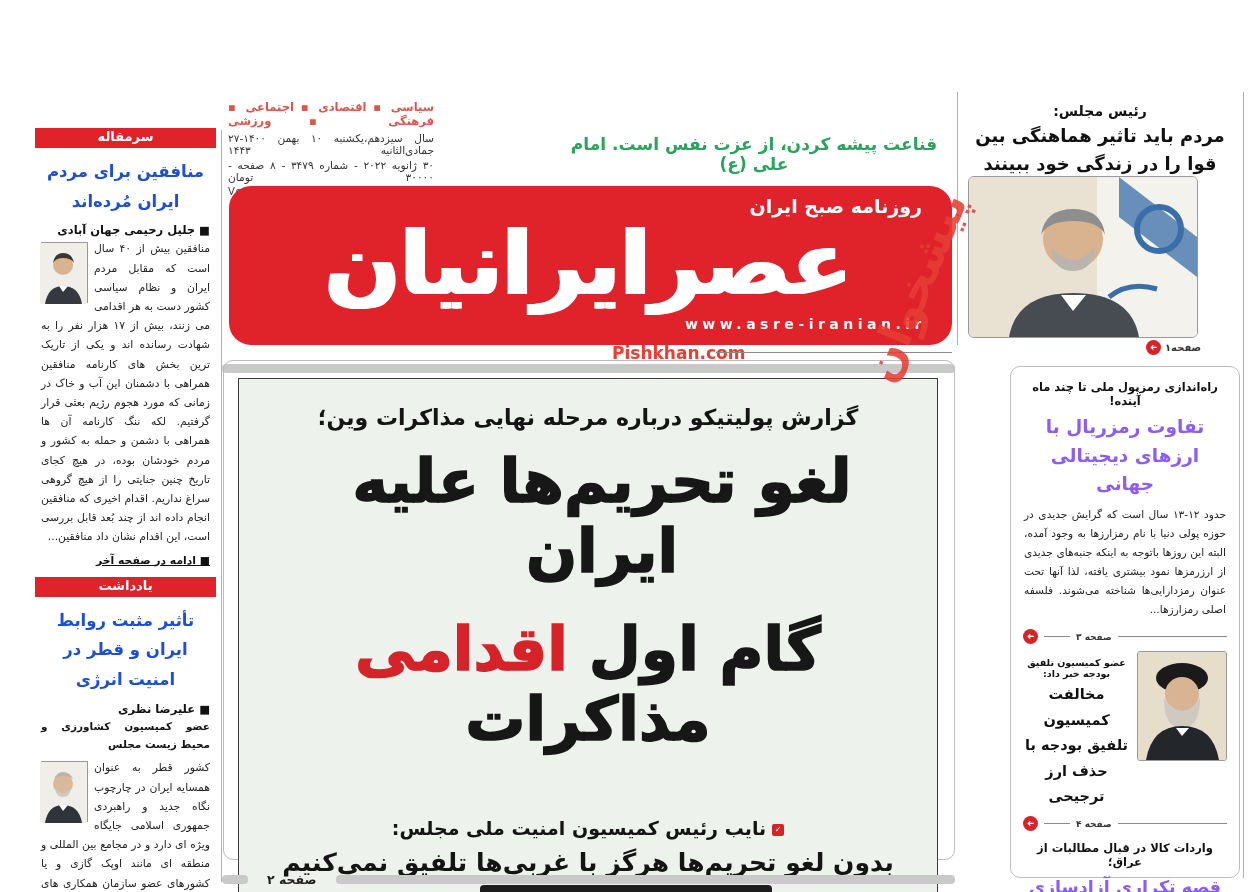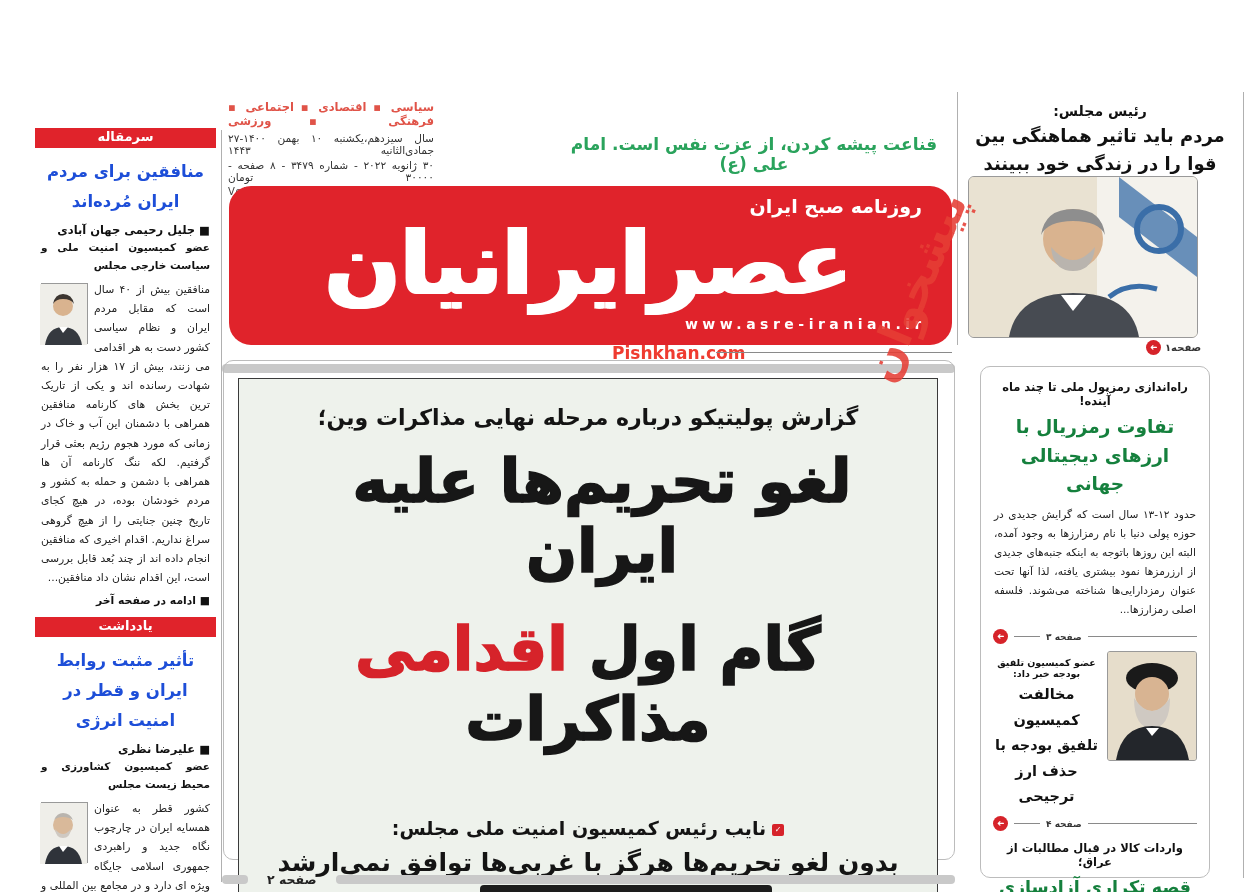--- a/index.html
+++ b/index.html
@@ -9,21 +9,21 @@
   .abs { position:absolute; }
 
   
   .sidebar { left:35px; top:128px; width:181px; direction:rtl; }
   .sec-header { background:#e0232b; color:#fff; font-weight:bold; font-size:13px; text-align:center; padding:1px 0 4px; }
   .sb-title { font-size:16.5px; font-weight:bold; text-align:center; line-height:1.8; margin:9px 4px 7px; color:#1d4ed8; }
   .sb-author { font-size:11.5px; font-weight:bold; text-align:right; margin:0 6px 2px; color:#111; }
   .sb-role { font-size:10.5px; font-weight:bold; text-align:justify; margin:0 6px 5px; line-height:1.7; color:#111; }
   .sb-body { font-size:10.8px; text-align:justify; line-height:1.78; color:#222; margin:0 6px; }
   .sb-photo { float:left; width:47px; height:61px; border:1px solid #999; margin:3px 6px 2px 0; background:#efeee9; }
-  .sb-more { font-size:10.8px; font-weight:bold; text-align:right; margin:7px 6px 10px; color:#111; }
+  .sb-more { font-size:10.8px; font-weight:bold; text-align:right; margin:7px 6px 10px; color:#111;text-decoration:underline; }
 
   .vline { width:1px; background:#b0b0b0; }
   .hline { height:1px; background:#8a8a8a; }
 
   
   .info { left:228px; top:100px; width:206px; direction:rtl; }
   .info .cats { color:#e05348; font-size:11.5px; font-weight:bold; text-align:justify; text-align-last:justify; margin-bottom:4px; }
   .info .dline { color:#333; font-size:10.6px; text-align:justify; text-align-last:justify; margin-bottom:3px; }
   .info .vol { direction:ltr; color:#444; font-size:10px; letter-spacing:1.55px; white-space:nowrap; }
 
@@ -64,43 +64,42 @@
   .marker .mlbl { font-size:9px; font-weight:bold; color:#333; white-space:nowrap;text-align:right; }
 
   
   .tr-kicker { left:965px; top:103px; width:270px; text-align:center; font-size:14px; font-weight:bold; direction:rtl; color:#111; }
   .tr-title { left:960px; top:122px; width:280px; text-align:center; font-size:18px; font-weight:bold; line-height:1.55; direction:rtl; color:#111; }
   .tr-photo { left:968px; top:176px; width:230px; height:162px; border:1px solid #999; border-radius:6px; overflow:hidden; background:#ece5d6; }
   .tr-marker { left:1146px; top:340px; display:flex; direction:ltr; align-items:center; gap:4px; }
   .tr-marker .mlbl { font-size:10px; font-weight:bold; color:#333; }
 
   
-  .rightcard { left:980px; top:366px; width:230px; height:512px; padding:6px 12px 16px; direction:rtl; display:flex; flex-direction:column; }
+  .rightcard { left:1010px; top:366px; width:230px; height:512px; padding:6px 12px 16px; direction:rtl; display:flex; flex-direction:column; }
   .r-kicker { font-size:11.5px; font-weight:bold; text-align:center; margin-top:7px; color:#111; }
-  .r-title { font-size:18.5px; font-weight:bold; text-align:center; line-height:1.55; margin:5px 0 3px; color:#15803d; }
+  .r-title { font-size:18.5px; font-weight:bold; text-align:center; line-height:1.55; margin:5px 0 3px; color:#8b5cf6; }
   .r-body { font-size:10.6px; text-align:justify; line-height:1.8; color:#222; margin:3px 1px; }
   .r-marker { margin:7px 0 3px; }
   .r-row { display:flex; gap:7px; margin-top:4px; align-items:flex-start; }
   .r-photo { flex:0 0 auto; width:90px; height:110px; border:1px solid #999; border-radius:3px; overflow:hidden; background:#e6ddcb; }
   .r-col { flex:1; }
   .r-k2 { font-size:9.5px; font-weight:bold; text-align:center; margin:6px 0 3px; color:#111; }
   .r-t2 { font-size:14.5px; font-weight:bold; text-align:center; line-height:1.75; color:#111; }
 
   .blackbar { left:480px; top:885px; width:292px; height:7px; background:#1d1d1d; border-radius:4px 4px 0 0; }
 </style>
 </head>
 <body>
 
 <div class="page">
 
   <div class="abs sidebar">
     <div class="sec-header">سرمقاله</div>
     <div class="sb-title">منافقین برای مردم ایران مُرده‌اند</div>
     <div class="sb-author">■ جلیل رحیمی جهان آبادی</div>
-    <div class="sb-role">عضو کمیسیون امنیت ملی و سیاست خارجی مجلس</div>
     <div class="sb-body">
       <span class="sb-photo">
         <svg width="47" height="61" viewBox="0 0 47 61">
             <rect width="47" height="61" fill="#efeee9"></rect>
             <circle cx="23" cy="22" r="10" fill="#d9b38f"></circle>
             <path d="M13 20 q2 -10 10 -10 q9 0 11 10 q-3 -5 -11 -5 q-7 0 -10 5" fill="#3c3530"></path>
             <path d="M5 61 q3 -18 18 -18 q16 0 19 18 z" fill="#35393f"></path>
             <path d="M19 43 l4 6 l5 -6 z" fill="#fff"></path>
           </svg>
       </span>
@@ -150,21 +149,21 @@
 
   <div class="abs graybar" style="left:222px; top:364px; width:733px; height:9px;"></div>
 
   <div class="abs card" style="left:223px; top:360px; width:732px; height:500px;"></div>
   <div class="abs mainbox">
     <div class="m-kicker">گزارش پولیتیکو درباره مرحله نهایی مذاکرات وین؛</div>
     <div class="m-h1">لغو تحریم‌ها علیه ایران</div>
     <div class="m-h2"><span>گام اول </span><span class="red">اقدامی</span><span> مذاکرات</span></div>
     <div class="m-sub">
       <div class="m-subkicker"><span class="redsq">✓</span><span>نایب رئیس کمیسیون امنیت ملی مجلس:</span></div>
-      <div class="m-subhead">بدون لغو تحریم‌ها هرگز با غربی‌ها توافق نمی‌ارشد</div>
+      <div class="m-subhead">بدون لغو تحریم‌ها هرگز با غربی‌ها تلفیق نمی‌کنیم</div>
     </div>
   </div>
 
   <div class="abs footmark">
     <span class="stub graybar"></span>
     <span class="lbl">صفحه ۲</span>
     <span class="long graybar"></span>
   </div>
   <div class="abs blackbar"></div>
 

